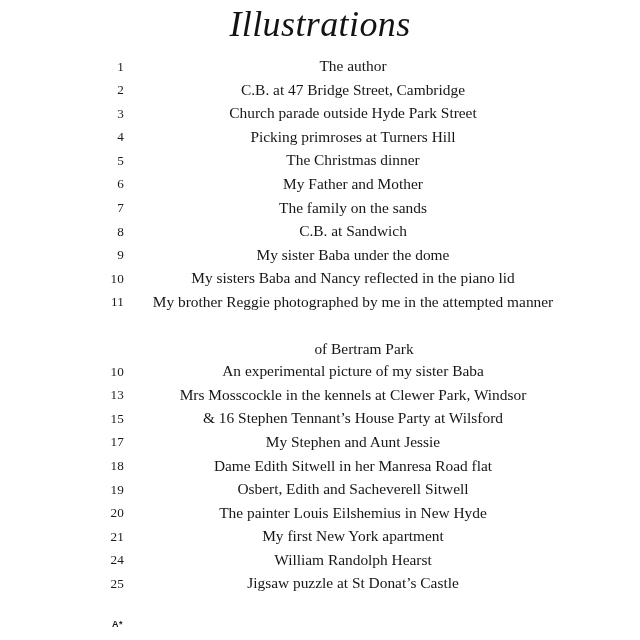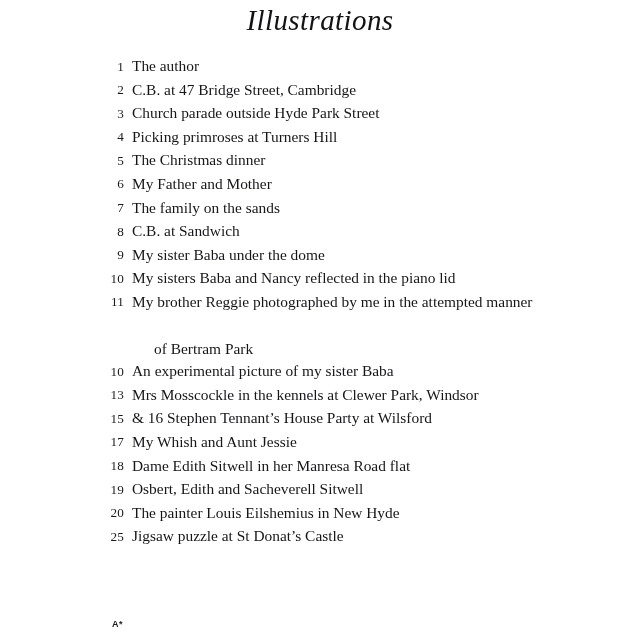--- a/index.html
+++ b/index.html
@@ -23,21 +23,21 @@
     width: 640px;
     height: 640px;
     box-sizing: border-box;
   }
 
   
   .page-heading {
     text-align: center;
     font-style: italic;
     font-weight: 400;
-    font-size: 29px;
+    font-size: 36px;
     line-height: 1;
     letter-spacing: 0.4px;
     margin: 0;
     padding-top: 6px;
     color: #131316;
   }
 
   
   .illustration-list {
     list-style: none;
@@ -68,20 +68,21 @@
     color: #1a1a1e;
     position: relative;
     top: -0.5px;
   }
 
   .item-text {
     flex: 1 1 auto;
     padding-left: 8px;
     text-indent: 0;
     hanging-punctuation: none;
+    text-align: center;
   }
 
   
   .item-text.wraps {
     padding-left: 8px;
   }
   .item-text.wraps .cont {
     display: block;
     padding-left: 22px;
     margin-top: 24px;
@@ -158,35 +159,43 @@
       <li class="illustration-item">
         <span class="item-number">13</span>
         <span class="item-text">Mrs Mosscockle in the kennels at Clewer Park, Windsor</span>
       </li>
       <li class="illustration-item">
         <span class="item-number">15</span>
         <span class="item-text">&amp; 16  Stephen Tennant’s House Party at Wilsford</span>
       </li>
       <li class="illustration-item">
         <span class="item-number">17</span>
-        <span class="item-text">My Whish and Aunt Jessie</span>
+        <span class="item-text">My Stephen and Aunt Jessie</span>
       </li>
       <li class="illustration-item">
         <span class="item-number">18</span>
         <span class="item-text">Dame Edith Sitwell in her Manresa Road flat</span>
       </li>
       <li class="illustration-item">
         <span class="item-number">19</span>
         <span class="item-text">Osbert, Edith and Sacheverell Sitwell</span>
       </li>
       <li class="illustration-item">
         <span class="item-number">20</span>
         <span class="item-text">The painter Louis Eilshemius in New Hyde</span>
       </li>
       <li class="illustration-item">
+        <span class="item-number">21</span>
+        <span class="item-text">My first New York apartment</span>
+      </li>
+      <li class="illustration-item">
+        <span class="item-number">24</span>
+        <span class="item-text">William Randolph Hearst</span>
+      </li>
+      <li class="illustration-item">
         <span class="item-number">25</span>
         <span class="item-text">Jigsaw puzzle at St Donat’s Castle</span>
       </li>
     </ul>
 
   <div class="signature-mark">A*</div>
 
 </div>
 
 </body></html>

